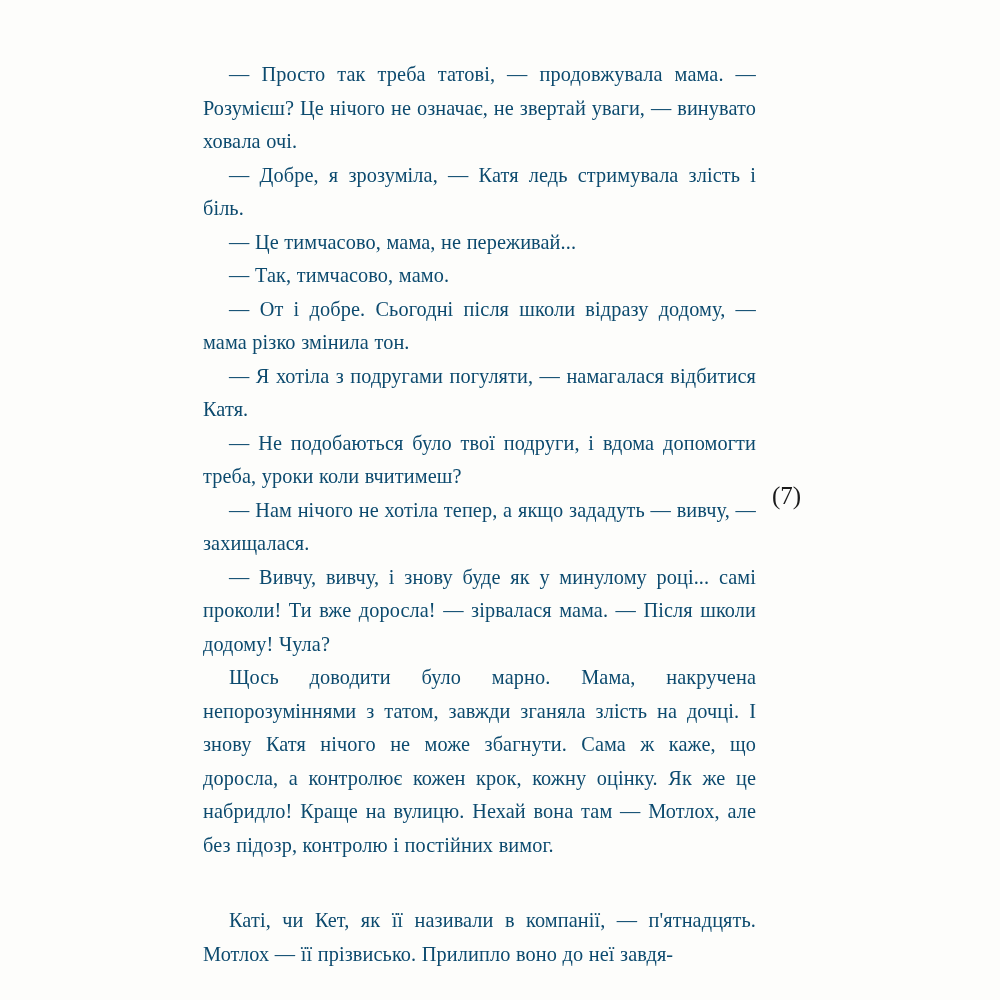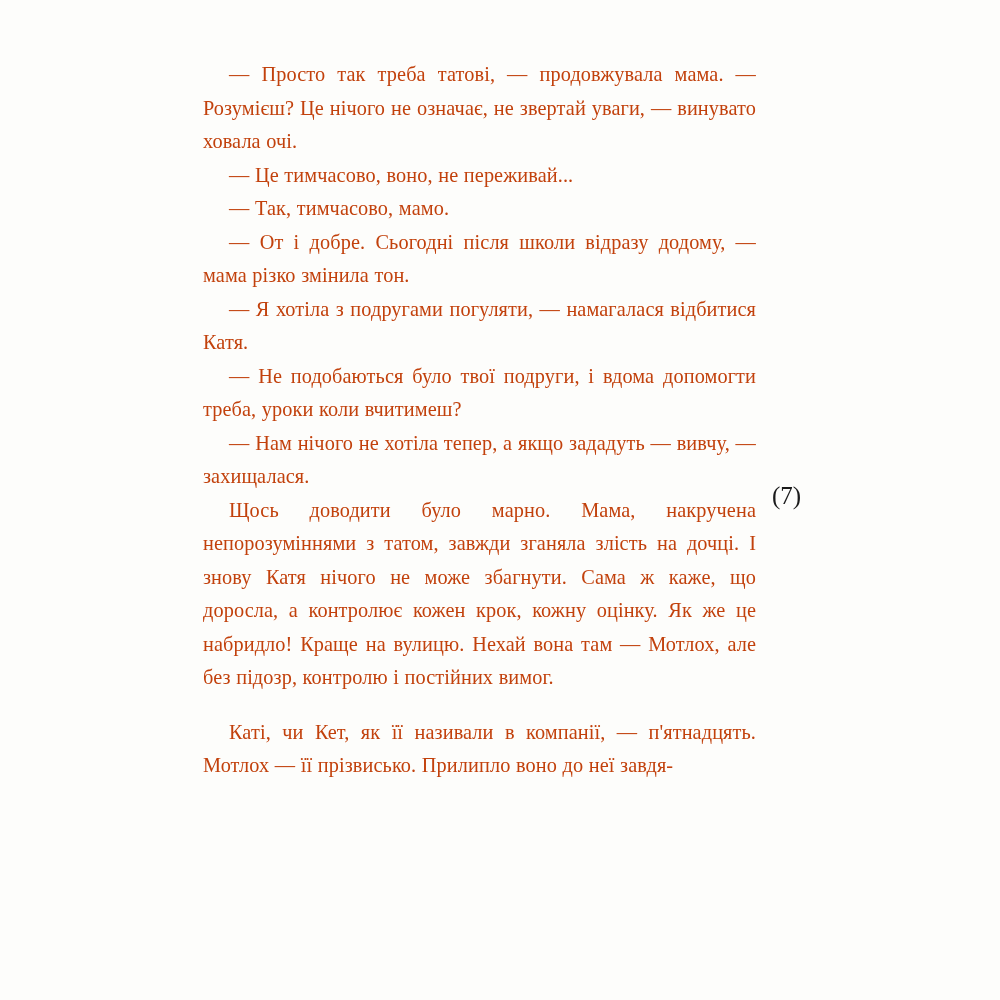--- a/index.html
+++ b/index.html
@@ -22,50 +22,52 @@
   .text-column {
     position: absolute;
     left: 203px;
     top: 58px;
     width: 553px;
   }
   .para {
     margin: 0;
     font-size: 20.3px;
     line-height: 33.5px;
-    color: #c2410c;
+    color: #0c4a6e;
     text-align: justify;
     text-indent: 26px;
     letter-spacing: 0.1px;
     word-spacing: 0.4px;
   }
   .para.gap-before {
-    margin-top: 21px;
+    margin-top: 42px;
   }
   .page-number {
     position: absolute;
     left: 772px;
     top: 482px;
     font-size: 25px;
     color: #1b1b1b;
     font-family: "Liberation Serif", serif;
   }
 </style>
 </head>
 <body>
 
 <div class="page">
 
   <div class="text-column">
     <p class="para">— Просто так треба татові, — продовжувала мама. — Розумієш? Це нічого не означає, не звертай уваги, — винувато ховала очі.</p>
-    <p class="para">— Це тимчасово, воно, не переживай...</p>
+    <p class="para">— Добре, я зрозуміла, — Катя ледь стримувала злість і біль.</p>
+    <p class="para">— Це тимчасово, мама, не переживай...</p>
     <p class="para">— Так, тимчасово, мамо.</p>
     <p class="para">— От і добре. Сьогодні після школи відразу додому, — мама різко змінила тон.</p>
     <p class="para">— Я хотіла з подругами погуляти, — намагалася відбитися Катя.</p>
     <p class="para">— Не подобаються було твої подруги, і вдома допомогти треба, уроки коли вчитимеш?</p>
     <p class="para">— Нам нічого не хотіла тепер, а якщо зададуть — вивчу, — захищалася.</p>
+    <p class="para">— Вивчу, вивчу, і знову буде як у минулому році... самі проколи! Ти вже доросла! — зірвалася мама. — Після школи додому! Чула?</p>
     <p class="para">Щось доводити було марно. Мама, накручена непорозуміннями з татом, завжди зганяла злість на дочці. І знову Катя нічого не може збагнути. Сама ж каже, що доросла, а контролює кожен крок, кожну оцінку. Як же це набридло! Краще на вулицю. Нехай вона там — Мотлох, але без підозр, контролю і постійних вимог.</p>
     <p class="para gap-before">Каті, чи Кет, як її називали в компанії, — п'ятнадцять. Мотлох — її прізвисько. Прилипло воно до неї завдя-</p>
   </div>
 
   <div class="page-number">(7)</div>
 
 </div>
 
 </body></html>

